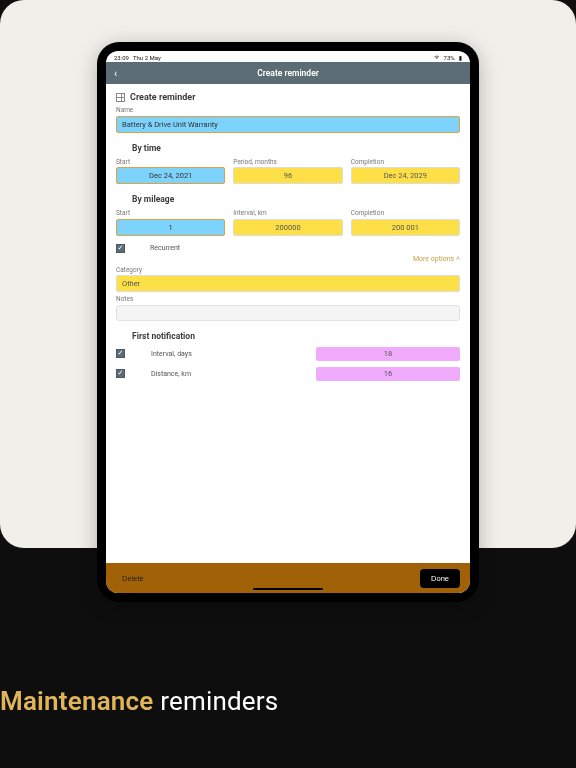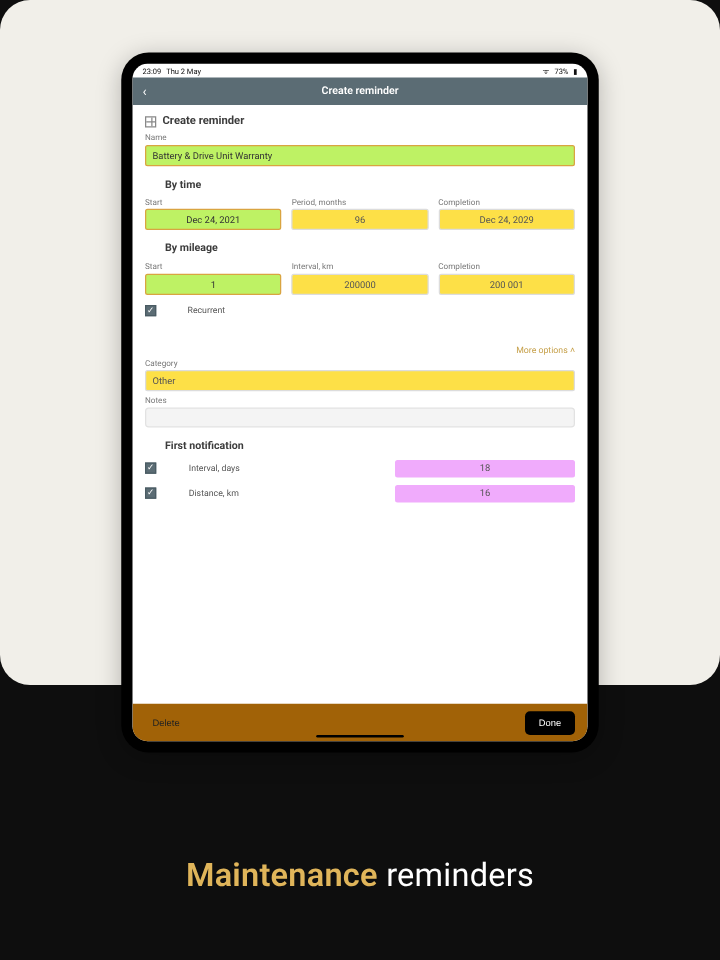--- a/index.html
+++ b/index.html
@@ -36,37 +36,37 @@
     width: 9px; height: 9px; border: 1px solid #888; display: inline-block; position: relative;
   }
   .grid-icon::before, .grid-icon::after {
     content: ""; position: absolute; background: #888;
   }
   .grid-icon::before { left: 50%; top: 0; bottom: 0; width: 1px; }
   .grid-icon::after { top: 50%; left: 0; right: 0; height: 1px; }
   .page-head-title { font-size: 9px; font-weight: 700; color: #3c3c3c; }
   .field-label { font-size: 6.5px; color: #777; margin: 3px 0 1.5px; }
   .input-box {
-    border: 1px solid #d9a441; background: #bef264; border-radius: 2px;
+    border: 1px solid #d9a441; background: #7dd3fc; border-radius: 2px;
     padding: 3px 5px; font-size: 7.5px; color: #333;
   }
   .input-grey {
     border: 1px solid #dcdcdc; background: #fde047; border-radius: 2px;
     padding: 3px 5px; font-size: 7.5px; color: #555; text-align: center;
   }
   .section-title { font-size: 8.5px; font-weight: 700; color: #3c3c3c; margin: 10px 16px 2px; }
   .row3 { display: flex; gap: 8px; }
   .col { flex: 1; display: flex; flex-direction: column; }
   .val-center { text-align: center; }
   .check-row { display: flex; align-items: center; gap: 5px; margin-top: 8px; }
   .checkbox {
     width: 9px; height: 9px; border: 1px solid #4a5b63; background: #5b6c74;
     color: #fff; font-size: 7px; line-height: 7px; text-align: center;
   }
-  .more-options { text-align: right; color: #c6a04a; font-size: 7px; margin-top: 23px; }
+  .more-options { text-align: right; color: #c6a04a; font-size: 7px; margin-top: 2px; }
   .notes-box {
     border: 1px solid #e2e2e2; background: #f4f4f4; border-radius: 3px; height: 16px;
   }
   .notif-row { display: flex; align-items: center; gap: 6px; margin-top: 6px; }
   .notif-label { font-size: 7px; color: #555; flex: 0 0 auto; padding-left: 20px; }
   .notif-spacer { flex: 1; }
   .notif-val {
     width: 144px; background: #f0abfc; border-radius: 2px; padding: 2.5px 0;
     text-align: center; font-size: 7.5px; color: #555;
   }
@@ -78,21 +78,21 @@
   .delete-btn { font-size: 7.5px; color: #222; background: none; border: none; padding: 4px 6px; }
   .done-btn {
     background: #000; color: #fff; font-size: 7.5px; border: none;
     border-radius: 4px; padding: 5px 11px;
   }
   .home-indicator {
     position: absolute; bottom: 3px; left: 50%; transform: translateX(-50%);
     width: 70px; height: 2px; background: #000; border-radius: 2px;
   }
   .caption {
-    position: absolute; bottom: 52px; left: 0; right: 0; text-align: center;
+    position: absolute; bottom: 52px; left: 0; right: 0; text-align: left;
     font-size: 26px; color: #fff; font-weight: 400; letter-spacing: 0.2px;
   }
   .caption .gold { color: #e0b55a; font-weight: 600; }
 </style>
 </head>
 <body>
 
 <div class="outer-beige"></div>
 
 <div class="tablet">

